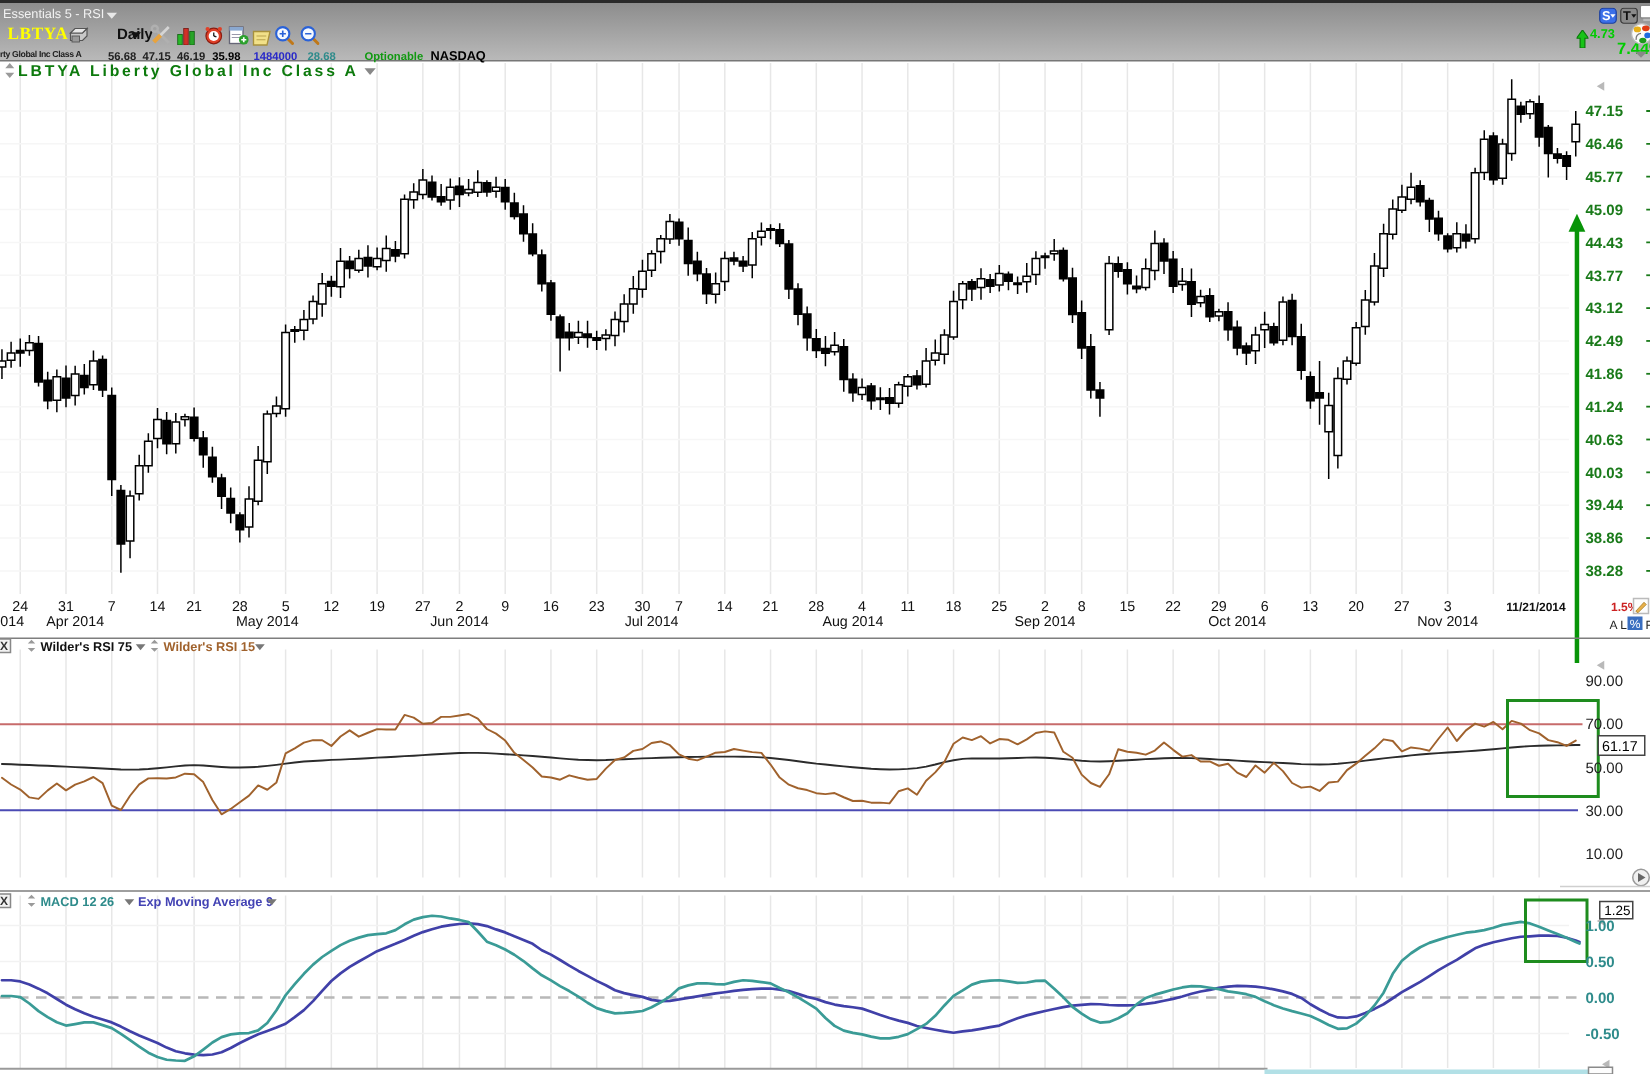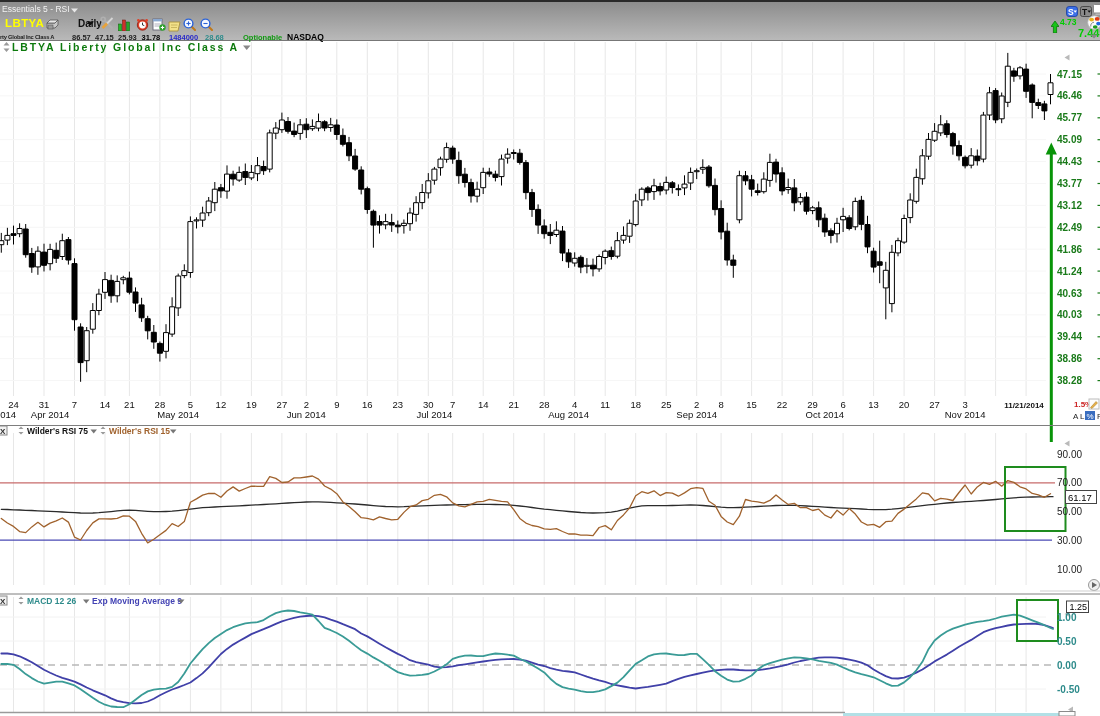--- a/index.html
+++ b/index.html
@@ -4,21 +4,21 @@
 body{width:1100px;height:716px;overflow:hidden;background:#fff;font-family:"Liberation Sans",sans-serif;position:relative}
 .abs{position:absolute;white-space:nowrap}
 #bar{position:absolute;left:0;top:0;width:1100px;height:41px;background:linear-gradient(#8d8d8d,#9a9a9a 30%,#b9b9b9);border-top:2px solid #2a2a2a;border-bottom:1px solid #777}
 </style></head>
 <body>
 <div id="bar">
  <span class="abs" style="left:2px;top:2px;font-size:8.5px;color:#f2f2f2">Essentials 5 - RSI</span>
  <svg class="abs" style="left:71px;top:6px" width="7" height="5">
       <polygon points="0,0.5 7,0.5 3.5,4.5" fill="#e8e8e8"></polygon>
     </svg>
- <span class="abs" style="left:5px;top:15px;font-family:Liberation Sans, sans-serif;font-weight:bold;font-size:11.5px;letter-spacing:0.4px;color:#ffff00">LBTYA</span>
+ <span class="abs" style="left:5px;top:15px;font-family:Liberation Serif, serif;font-weight:bold;font-size:11.5px;letter-spacing:0.4px;color:#ffff00">LBTYA</span>
  <span class="abs" style="left:45px;top:15px"><svg width="15" height="13" viewBox="0 0 15 13">
         <polygon points="2,5 10,5 13,2 13,7 10,10 2,10" fill="#c8c8c8" stroke="#555" stroke-width="0.8"></polygon>
         <polygon points="2,5 10,5 13,2 5,2" fill="#e8e8e8" stroke="#555" stroke-width="0.8"></polygon>
         <rect x="3" y="7" width="5" height="4" fill="#9a9a9a" stroke="#555" stroke-width="0.6"></rect>
       </svg></span>
  <span class="abs" style="left:78px;top:16px;font-size:10px;font-weight:bold;color:#111">Daily</span>
  <svg class="abs" style="left:87px;top:19px" width="7" height="5">
       <polygon points="0,0.5 7,0.5 3.5,4.5" fill="#111"></polygon>
     </svg>
  <span class="abs" style="left:100px;top:14px"><svg width="15" height="14" viewBox="0 0 15 14">
@@ -58,24 +58,24 @@
         <circle cx="5.5" cy="5.5" r="4.4" fill="#f4f8ff" stroke="#2a62d8" stroke-width="1.4"></circle>
         <line x1="3.4" y1="5.5" x2="7.6" y2="5.5" stroke="#2a62d8" stroke-width="1.1"></line>
         <line x1="5.5" y1="3.4" x2="5.5" y2="7.6" stroke="#2a62d8" stroke-width="1.1"></line>
       </svg></span>
  <span class="abs" style="left:200px;top:15px"><svg width="13" height="13" viewBox="0 0 13 13">
         <line x1="8.7" y1="8.7" x2="12" y2="12" stroke="#c07818" stroke-width="2" stroke-linecap="round"></line>
         <circle cx="5.5" cy="5.5" r="4.4" fill="#f4f8ff" stroke="#2a62d8" stroke-width="1.4"></circle>
         <line x1="3.4" y1="5.5" x2="7.6" y2="5.5" stroke="#2a62d8" stroke-width="1.1"></line>
       </svg></span>
  <span class="abs" style="left:0px;top:31.5px;font-size:5.8px;font-weight:bold;letter-spacing:-0.25px;color:#222">rty Global Inc Class A</span>
- <span class="abs" style="left:72px;top:30.5px;font-size:7.5px;font-weight:bold;color:#222">86.57</span>
+ <span class="abs" style="left:72px;top:30.5px;font-size:7.5px;font-weight:bold;color:#222">56.68</span>
  <span class="abs" style="left:95px;top:30.5px;font-size:7.5px;font-weight:bold;color:#222">47.15</span>
- <span class="abs" style="left:118px;top:30.5px;font-size:7.5px;font-weight:bold;color:#222">25.93</span>
- <span class="abs" style="left:141.5px;top:30.5px;font-size:7.5px;font-weight:bold;color:#000">31.78</span>
+ <span class="abs" style="left:118px;top:30.5px;font-size:7.5px;font-weight:bold;color:#222">46.19</span>
+ <span class="abs" style="left:141.5px;top:30.5px;font-size:7.5px;font-weight:bold;color:#000">35.98</span>
  <span class="abs" style="left:169px;top:30.5px;font-size:7.5px;font-weight:bold;color:#2a2ac8">1484000</span>
  <span class="abs" style="left:205px;top:30.5px;font-size:7.5px;font-weight:bold;color:#2e8b8b">28.68</span>
  <span class="abs" style="left:243px;top:30.5px;font-size:7.5px;font-weight:bold;color:#119911">Optionable</span>
  <span class="abs" style="left:287px;top:30px;font-size:8.5px;font-weight:bold;color:#000">NASDAQ</span>
  <span class="abs" style="left:1066px;top:1px"><svg width="12" height="11" viewBox="0 0 12 11">
         <rect x="0.5" y="0.5" width="11" height="10" rx="2.5" fill="#3b6fe8" stroke="#1c3f9e" stroke-width="0.8"></rect>
         <text x="2" y="8.5" font-family="Liberation Sans" font-size="8.5" font-weight="bold" fill="#fff">S</text>
         <polygon points="7.5,4.5 11,4.5 9.2,6.8" fill="#fff"></polygon>
       </svg></span>
  <span class="abs" style="left:1080px;top:1px"><svg width="12" height="11" viewBox="0 0 12 11">

